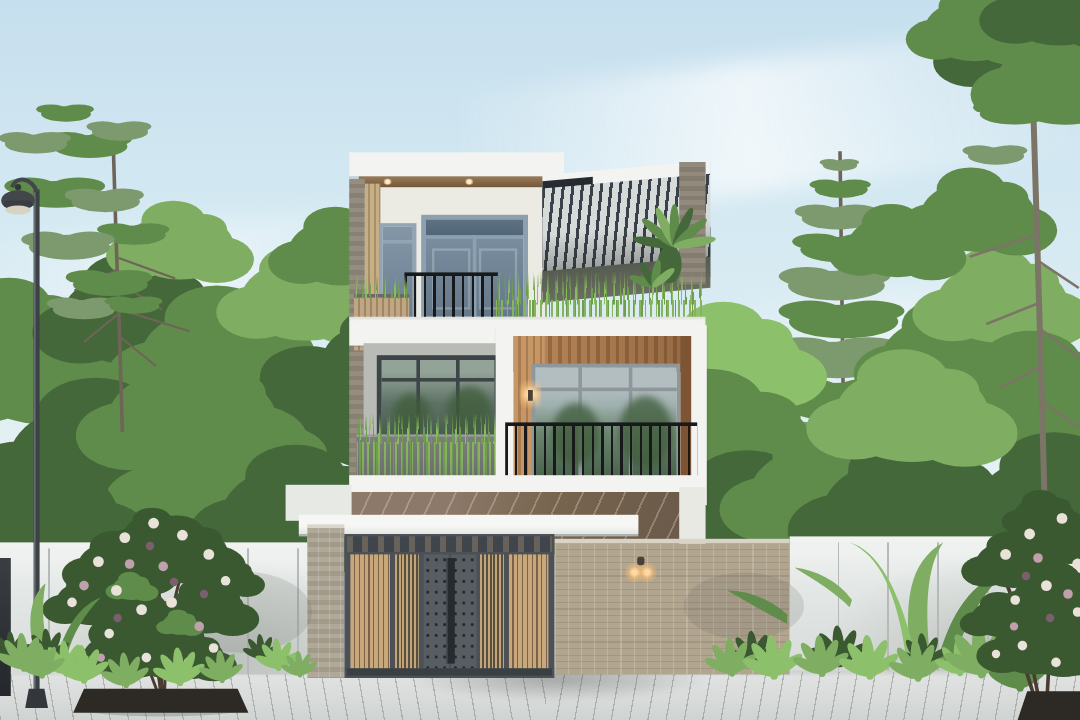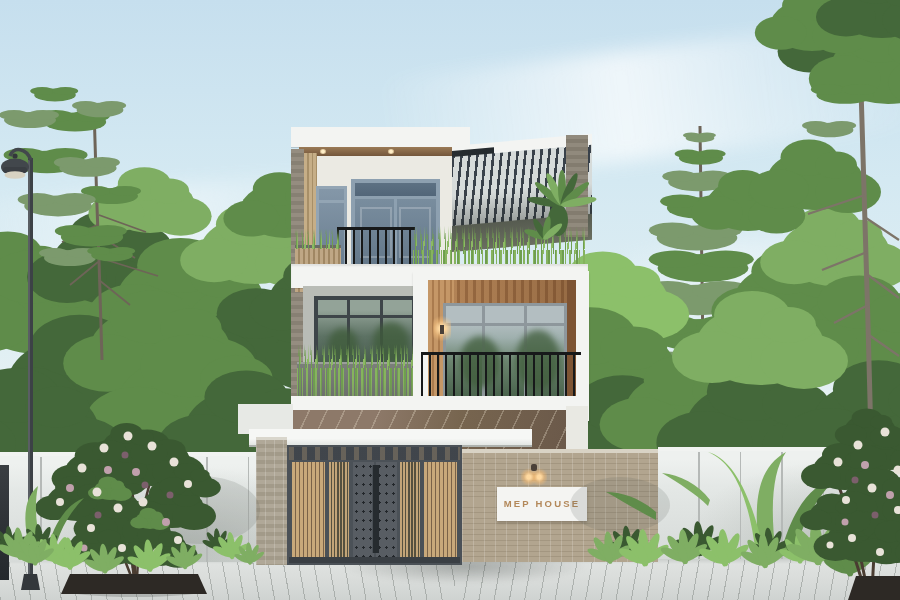--- a/index.html
+++ b/index.html
@@ -318,21 +318,20 @@
     <div class="abs gpanel gslat gs1"></div>
     <div class="abs gpanel gflor gf1"></div>
     <div class="abs gpanel gflor gf2"></div>
     <div class="abs gpanel gslat gs2"></div>
     <div class="abs gpanel gwood gw2"></div>
     <div class="abs ghandle"></div>
     <div class="abs gbot"></div>
   </div>
   <div class="abs darkbox"></div>
 
-  <div class="abs sign"><span>MEP HOUSE</span></div>
   <div class="abs signlamp"></div>
   <div class="abs signlampfix"></div>
 
   <div class="abs pave"></div>
   <div class="abs paveL"></div>
   <div class="abs paveR"></div>
   <div class="abs gateShadow"></div>
 
   <svg class="layer foreplants" viewBox="0 0 900 600" aria-hidden="true">
     <g>

